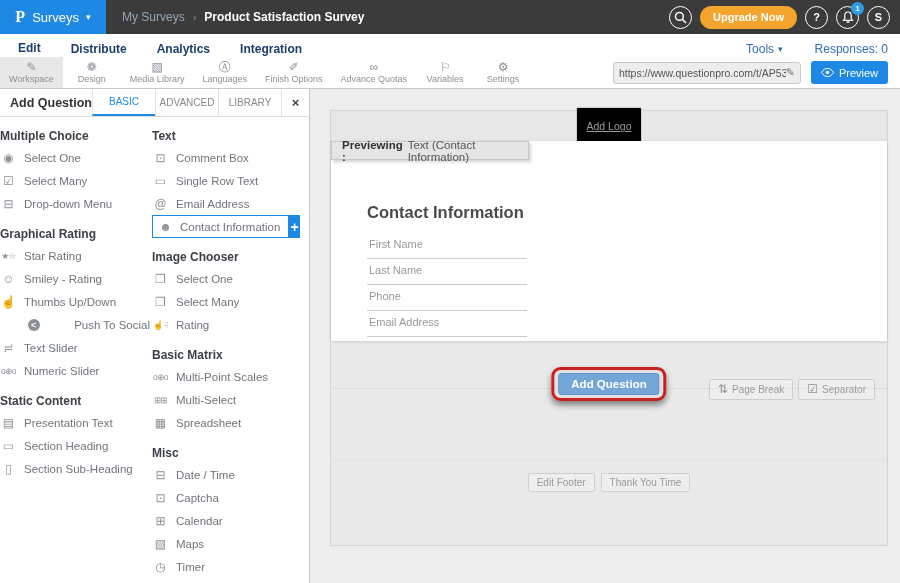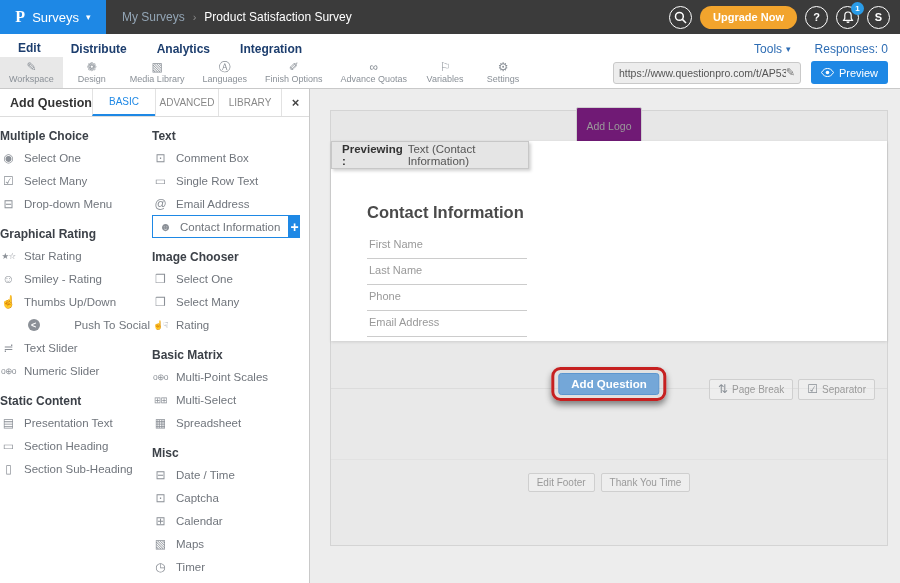--- a/index.html
+++ b/index.html
@@ -9,37 +9,37 @@
   
   .topbar { height:34px; background:#3b3b3b; display:flex; align-items:center; }
   .brand { width:106px; height:34px; background:#1e88e5; display:flex; align-items:center;
     justify-content:center; gap:7px; color:#fff; cursor:pointer; }
   .brand .logo { font-weight:bold; font-size:16px; font-family:"Liberation Serif", serif; }
   .brand .app { font-size:13px; }
   .caret { font-size:9px; color:#fff; }
   .breadcrumb { display:flex; align-items:center; gap:8px; margin-left:16px; font-size:12px; }
   .bc-parent { color:#93a5b5; cursor:pointer; }
   .bc-sep { color:#8a8a8a; font-size:11px; }
-  .bc-current { color:#fff; font-weight:normal; }
+  .bc-current { color:#fff; font-weight:bold; }
   .top-right { margin-left:auto; display:flex; align-items:center; gap:8px; padding-right:10px; }
   .circle-btn { width:23px; height:23px; border:1.5px solid #fff; border-radius:50%;
     display:flex; align-items:center; justify-content:center; color:#fff; font-size:11px;
     font-weight:bold; position:relative; cursor:pointer; }
   .upgrade-btn { height:23px; background:#f2a42d; border:none; border-radius:12px; color:#fff;
     font-weight:bold; font-size:11px; padding:0 13px; cursor:pointer; }
   .badge { position:absolute; top:-5px; right:-6px; min-width:13px; height:13px; background:#2a9ce8;
     border-radius:50%; color:#fff; font-size:8px; font-weight:bold; display:flex;
     align-items:center; justify-content:center; }
 
   
   .navrow { height:23px; background:#fff; display:flex; align-items:center; padding:6px 12px 0 18px; }
   .nav-tab { font-size:12px; font-weight:bold; color:#1d3e6e; margin-right:30px;
     cursor:pointer; line-height:20px; }
   .nav-tab.active { border-bottom:2px solid #1d3e6e; }
-  .nav-right { margin-left:auto; display:flex; align-items:flex-start; gap:24px; }
+  .nav-right { margin-left:auto; display:flex; align-items:flex-start; gap:32px; }
   .nav-link { font-size:12px; color:#2e6db4; cursor:pointer; display:flex; align-items:center; gap:4px; }
   .nav-link .caret { color:#2e6db4; }
 
   
   .toolbar { height:32px; background:#fff; border-bottom:1px solid #c9c9c9; display:flex; align-items:stretch; }
   .tb-tabs { display:flex; }
   .tb-tab { display:flex; flex-direction:column; align-items:center; justify-content:center;
     padding:0 9px; cursor:pointer; min-width:58px; }
   .tb-tab.active { background:#e8e8e8; }
   .tb-icon { font-size:12px; color:#8a9097; line-height:13px; }
@@ -84,23 +84,23 @@
   .hl-plus { width:22px; height:23px; background:#1e88e5; color:#fff; font-size:14px; font-weight:bold;
     display:flex; align-items:center; justify-content:center; cursor:pointer; }
 
   
   .main { flex:1; background:#ededed; }
   .canvas { margin:21px 12px 0 20px; border:1px solid #d4d4d4; background:#e9e9e9; }
   .logo-strip { height:30px; background:#e7e7e7; display:flex; align-items:center; justify-content:center; }
   .ghost-btn { border:1px solid #cfcfcf; background:rgba(255,255,255,0.25); color:#9a9a9a;
     font-size:10px; padding:3px 8px; border-radius:2px; cursor:pointer; display:inline-flex;
     align-items:center; gap:4px; white-space:nowrap; font-family:"Liberation Sans", sans-serif; }
-  .add-logo { font-size:10.5px; background:#701a75; padding:12px 10px; }
+  .add-logo { font-size:10.5px; background:#000000; padding:12px 10px;text-decoration:underline; }
   .card { background:#fff; height:200px; position:relative; box-shadow:0 1px 3px rgba(0,0,0,0.12); }
-  .preview-tab { position:absolute; top:0; left:0; width:198px; height:28px; background:#e5e5e5;
+  .preview-tab { position:absolute; top:0; left:0; width:198px; height:19px; background:#e5e5e5;
     border:1px solid #c7c7c7; box-shadow:2px 2px 3px rgba(0,0,0,0.18); display:flex;
     align-items:center; padding-left:10px; font-size:11.5px; color:#555; z-index:2; }
   .preview-tab b { color:#333; margin-right:4px; }
   .contact-form { padding:62px 0 0 36px; width:210px; }
   .contact-form h2 { font-size:16.5px; font-weight:bold; color:#4a4a4a; margin-bottom:14px; }
   .contact-form input { display:block; width:160px; border:none; border-bottom:1px solid #ccc;
     background:transparent; font-size:11px; color:#777; padding:0 0 7px 2px; margin-bottom:3px;
     height:23px; outline:none; font-family:"Liberation Sans", sans-serif; }
   .contact-form input::placeholder { color:#999; }
   .actions-zone { position:relative; height:118px; }

